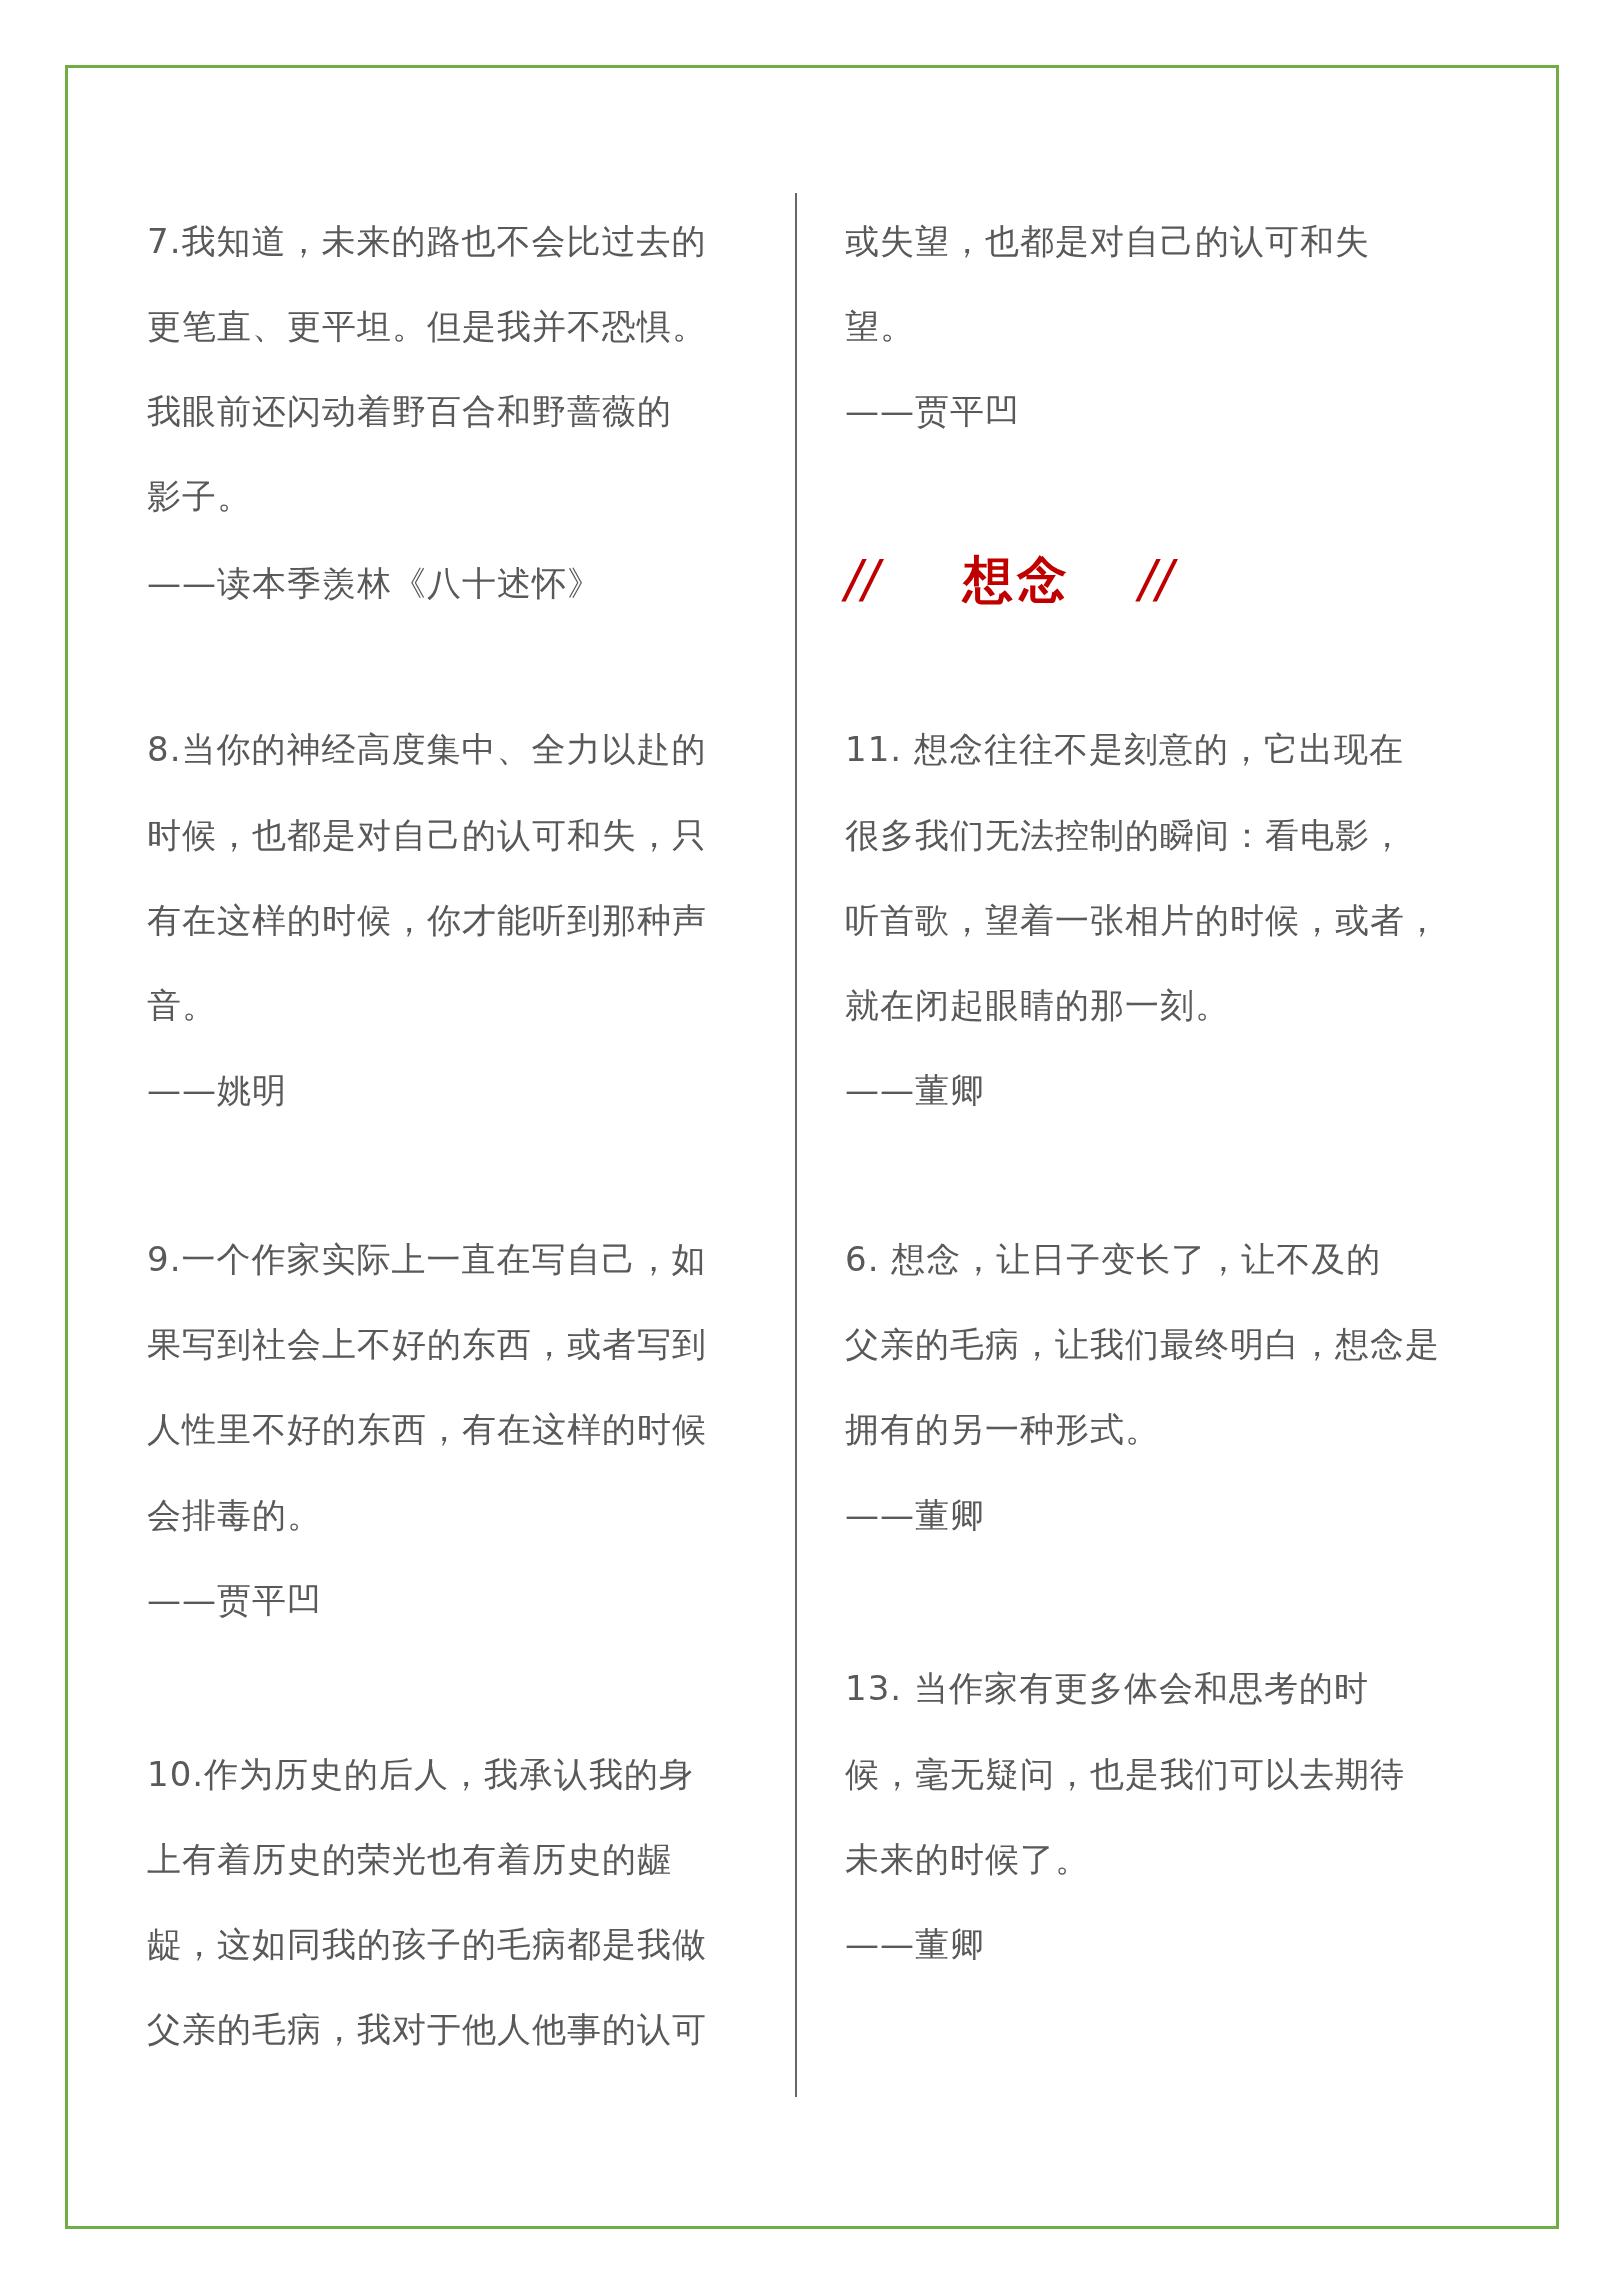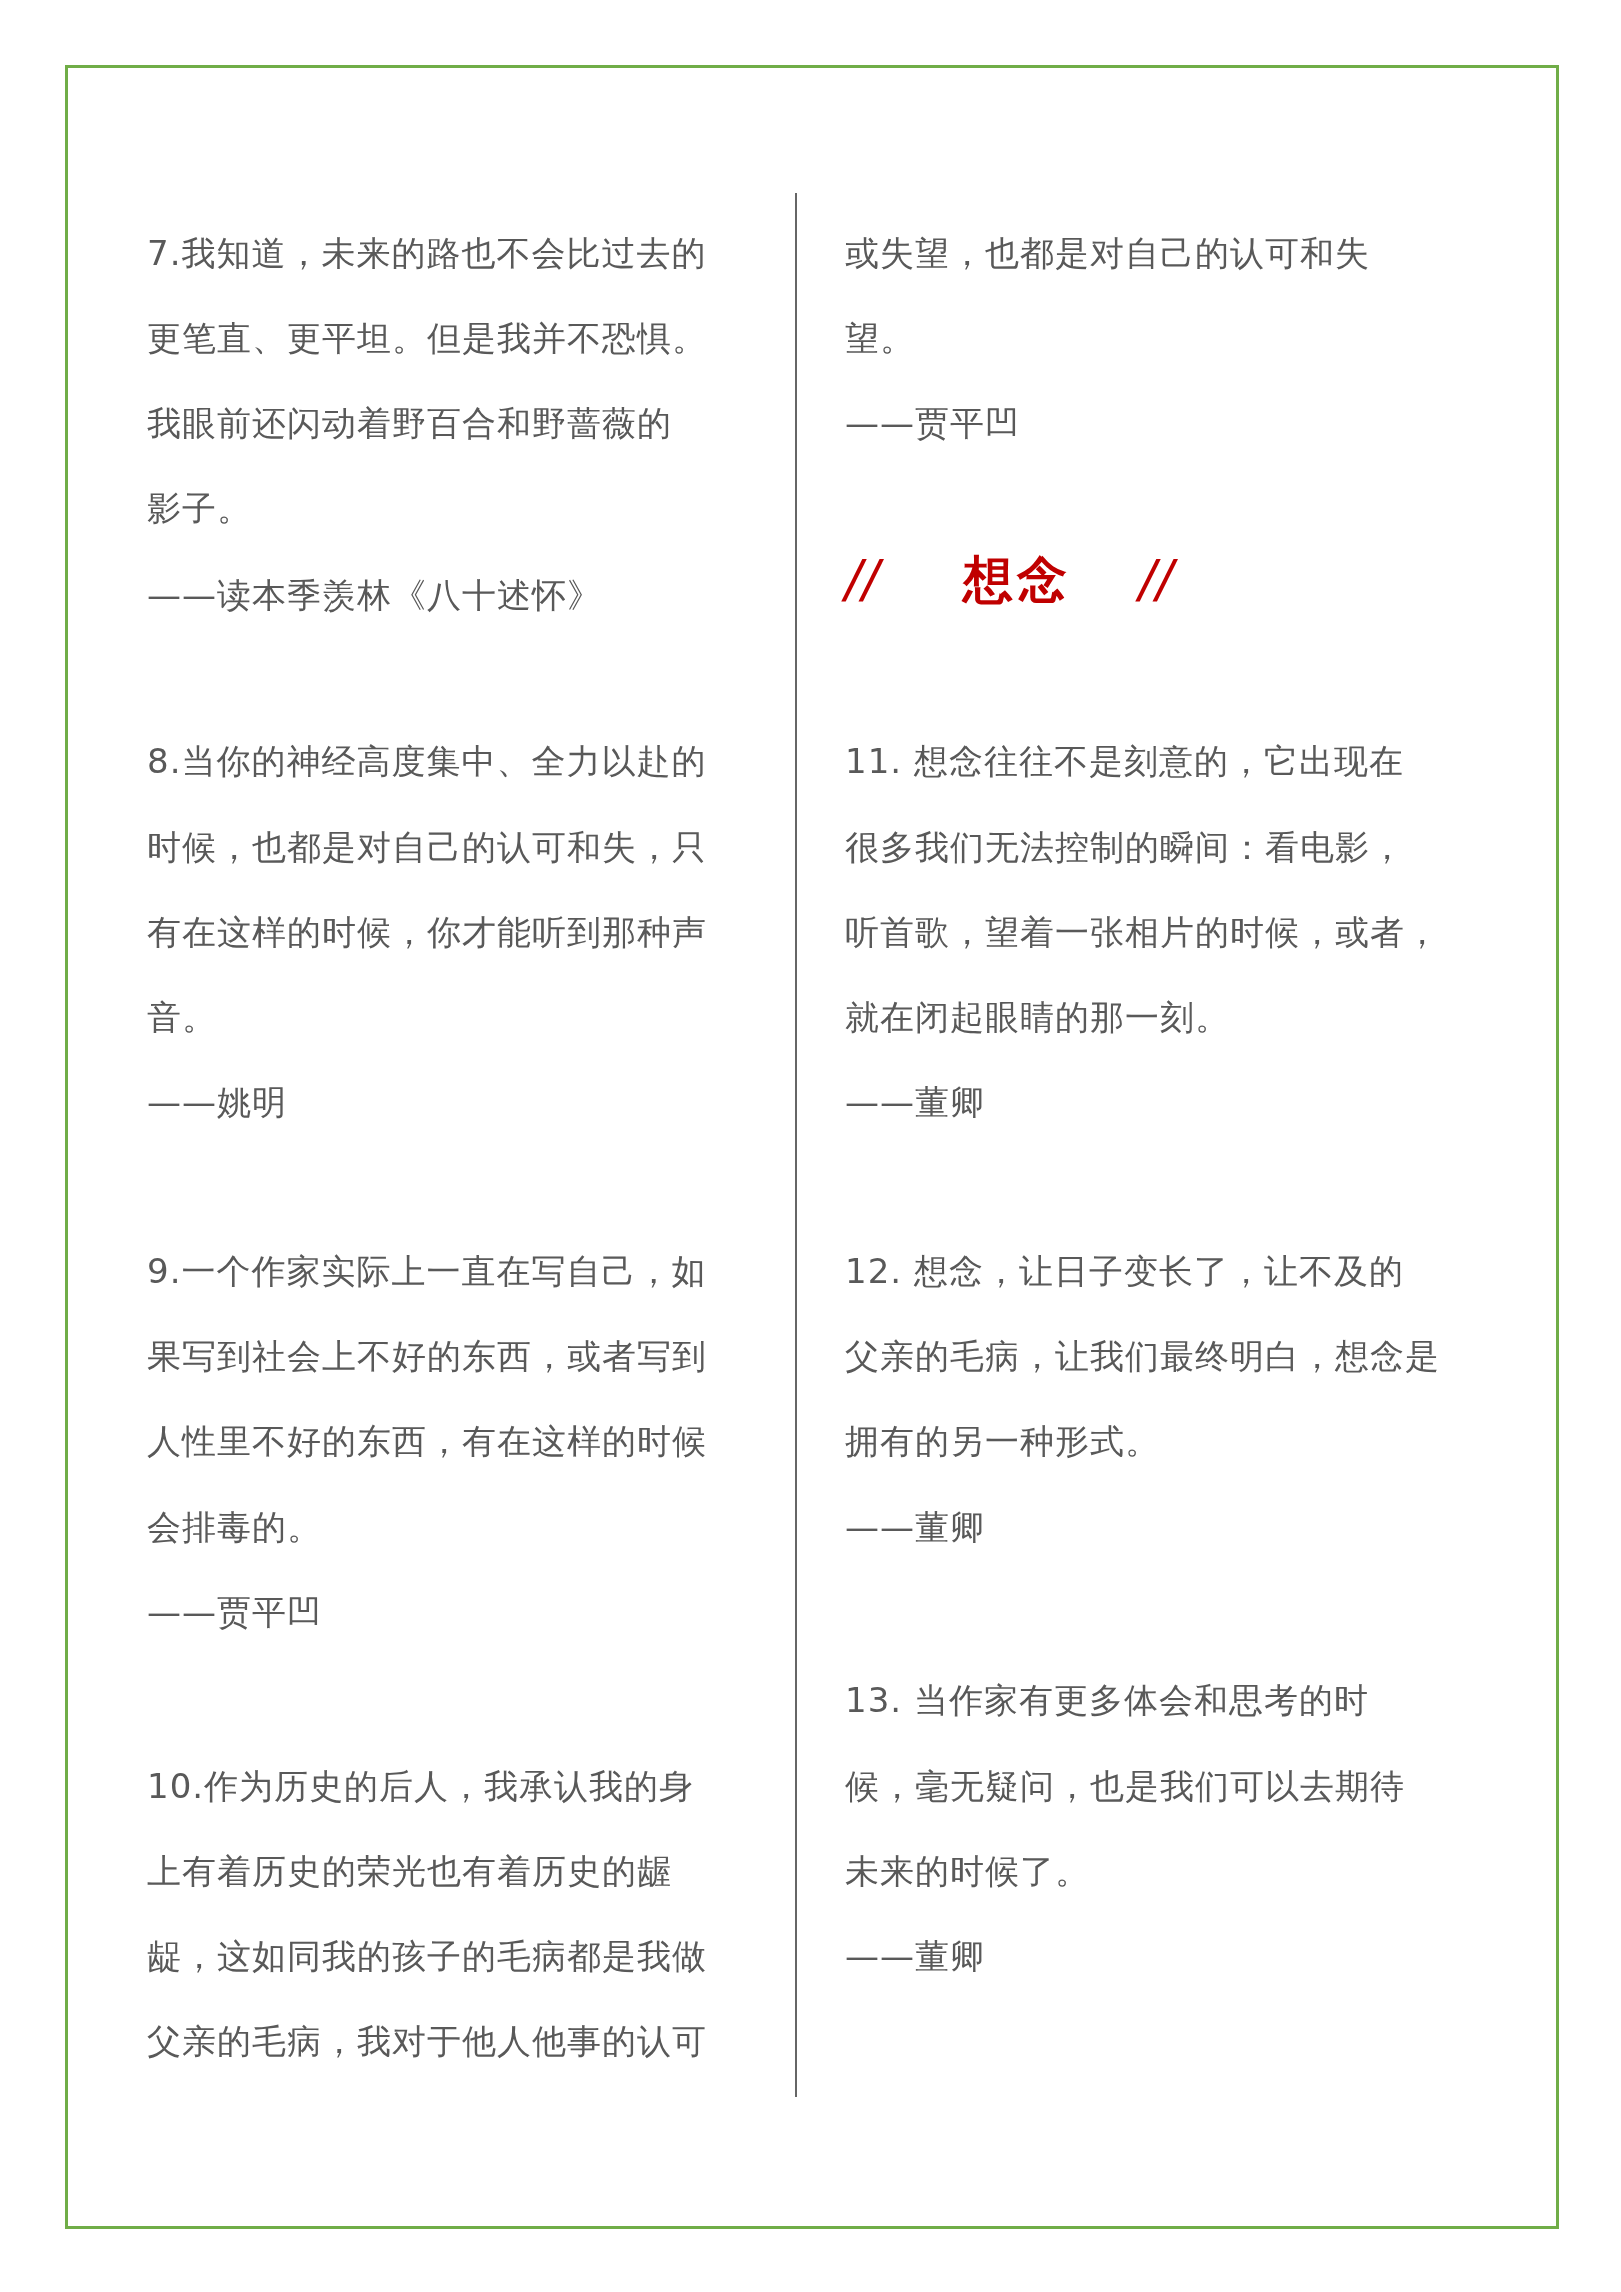--- a/index.html
+++ b/index.html
@@ -5,21 +5,21 @@
   html, body { margin: 0; padding: 0; background: #ffffff; }
   body { width: 1621px; height: 2293px; position: relative; overflow: hidden;
          font-family: "DejaVu Sans", "Liberation Sans", sans-serif; }
   .page-frame { position: absolute; left: 65px; top: 65px; width: 1488px; height: 2158px;
                 border: 3.9px solid #70ad47; box-sizing: content-box; }
   .divider { position: absolute; left: 795px; top: 193px; width: 2px; height: 1904px; background: #666666; }
   .col { position: absolute; top: 0; }
   .col-left { left: 147px; width: 647px; }
   .col-right { left: 845px; width: 667px; }
   .line { position: absolute; left: 0; white-space: nowrap; font-size: 34px; line-height: 43px;
-          height: 43px; color: #595959; letter-spacing: 1px; margin-top: 12px; }
+          height: 43px; color: #595959; letter-spacing: 1px; }
   .attr { font-weight: normal; color: #595959; font-size: 34px; }
   .heading { position: absolute; left: 845px; top: 545px; height: 69px; width: 412px; }
   .heading span { position: absolute; top: 0; line-height: 69px; color: #c00000; }
   .slashes { font-family: "DejaVu Sans", sans-serif; font-size: 51px; font-style: italic; }
   .heading-title { font-family: "DejaVu Serif", "Liberation Serif", serif; font-weight: bold; font-size: 50px; letter-spacing: 3.9px; }
 </style>
 </head>
 <body>
 
 <div class="page-frame"></div>
@@ -62,21 +62,21 @@
     <div class="line attr" style="top:390px">——贾平凹</div>
   </div>
   <div>
     <div class="line" style="top:728px">11. 想念往往不是刻意的，它出现在</div>
     <div class="line" style="top:814px">很多我们无法控制的瞬间：看电影，</div>
     <div class="line" style="top:899px">听首歌，望着一张相片的时候，或者，</div>
     <div class="line" style="top:984px">就在闭起眼睛的那一刻。</div>
     <div class="line attr" style="top:1069px">——董卿</div>
   </div>
   <div>
-    <div class="line" style="top:1238px">12. 想念，让日子变长了，让不及的</div>
+    <div class="line" style="top:1238px">6. 想念，让日子变长了，让不及的</div>
     <div class="line" style="top:1323px">父亲的毛病，让我们最终明白，想念是</div>
     <div class="line" style="top:1408px">拥有的另一种形式。</div>
     <div class="line attr" style="top:1494px">——董卿</div>
   </div>
   <div>
     <div class="line" style="top:1667px">13. 当作家有更多体会和思考的时</div>
     <div class="line" style="top:1753px">候，毫无疑问，也是我们可以去期待</div>
     <div class="line" style="top:1838px">未来的时候了。</div>
     <div class="line attr" style="top:1923px">——董卿</div>
   </div>

